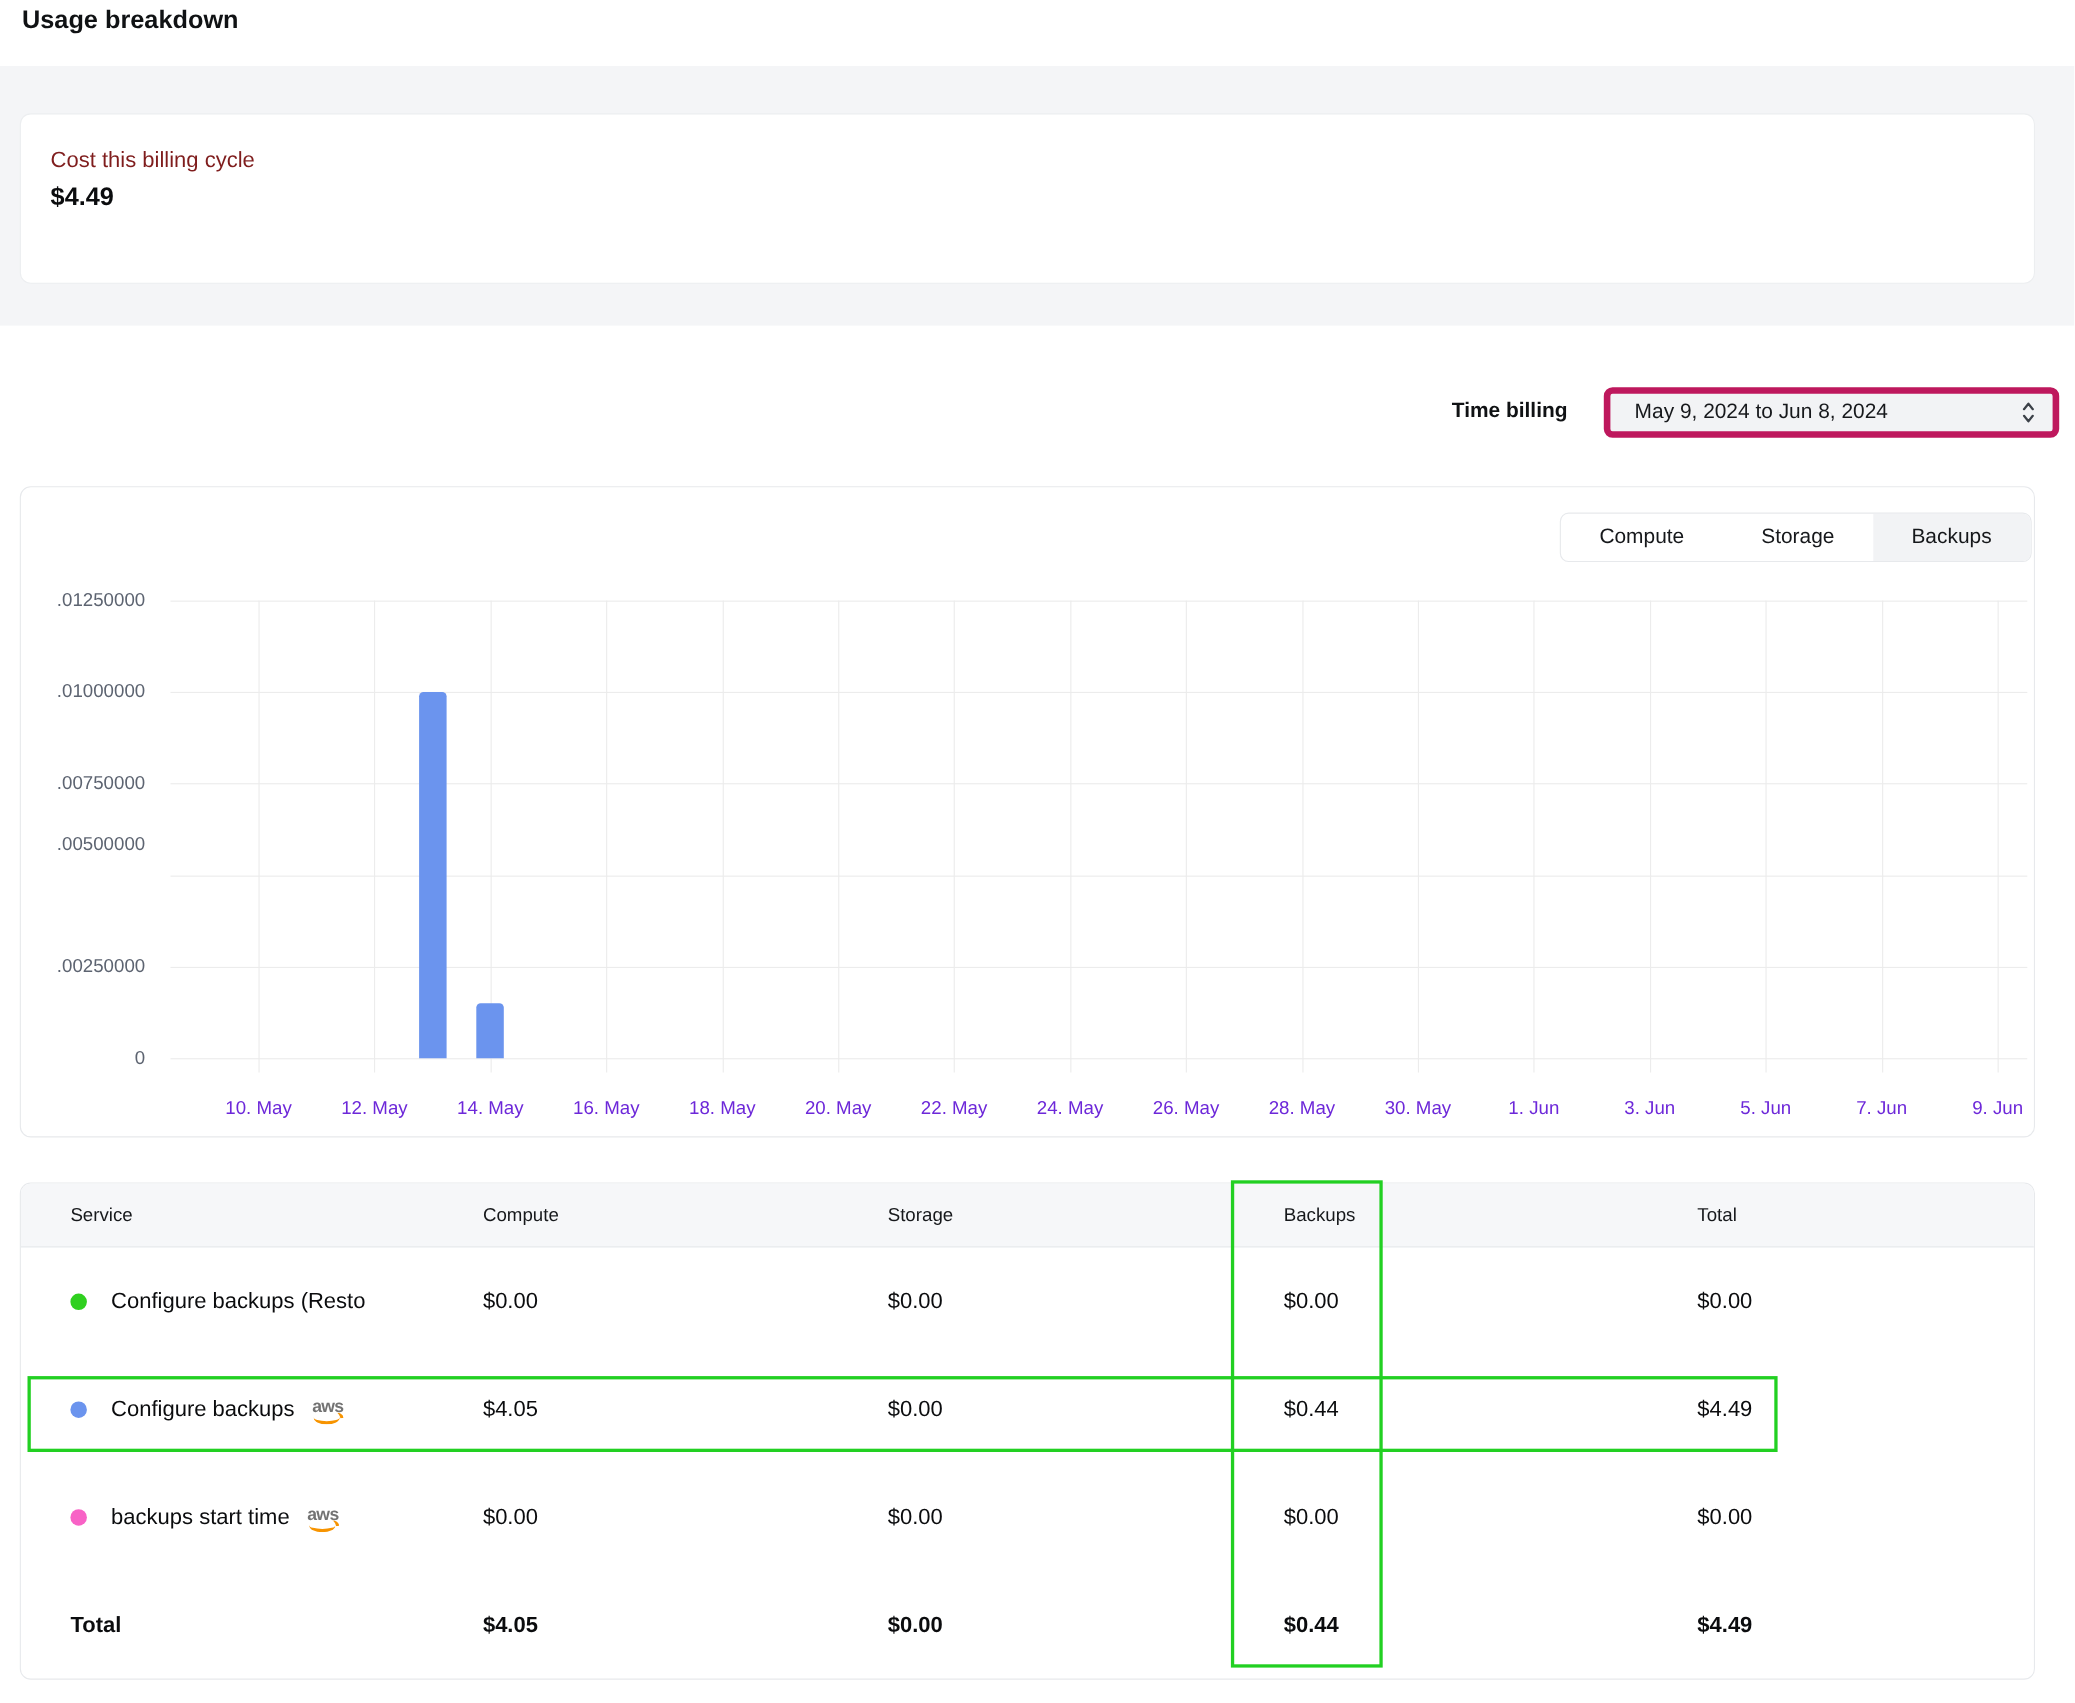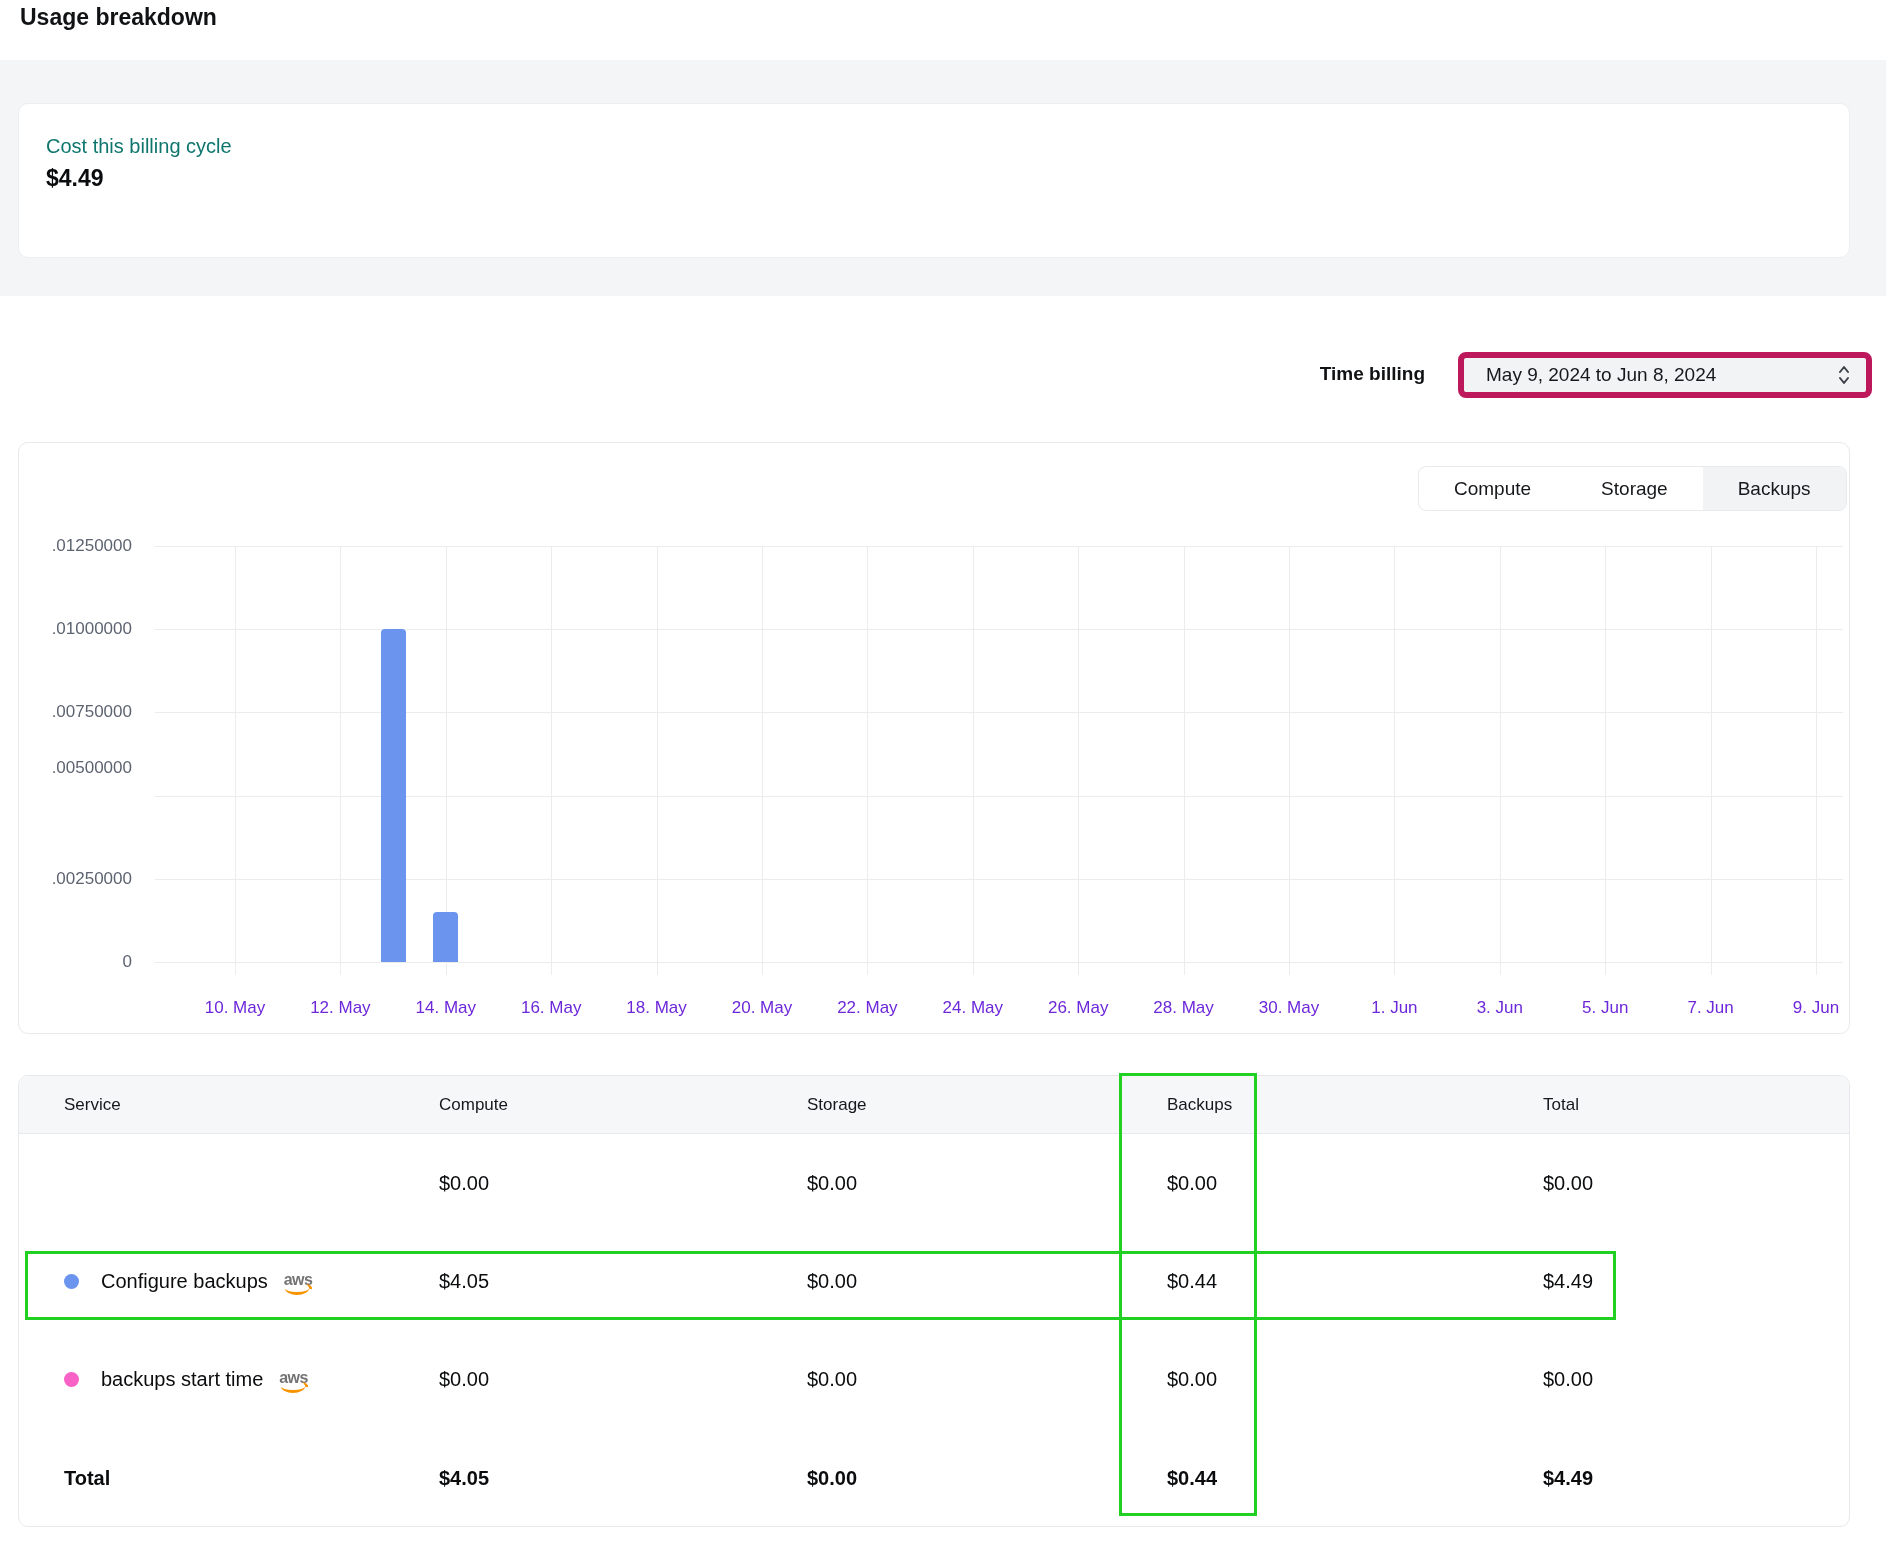--- a/index.html
+++ b/index.html
@@ -6,21 +6,21 @@
   html,body { background:#fff; }
   body { font-family: "Liberation Sans", sans-serif; color:#0b0c0e; }
   #screen { position:relative; width:1886px; height:1548px; overflow:hidden; background:#fff; }
 
   
   .page-title { position:absolute; left:20px; top:4px; font-size:23px; font-weight:700; color:#101214; }
 
   
   .gray-band { position:absolute; left:0; top:60px; width:1886px; height:236px; background:#f4f5f7; }
   .billing-card { position:absolute; left:18px; top:43px; width:1832px; height:155px; background:#fff; border-radius:10px; border:1px solid #eceef0; }
-  .billing-label { position:absolute; left:27px; top:31px; font-size:20px; color:#0f766e; }
+  .billing-label { position:absolute; left:27px; top:31px; font-size:20px; color:#7f1d1d; }
   .billing-value { position:absolute; left:27px; top:61px; font-size:23px; font-weight:700; color:#0b0c0e; }
 
   
   .tp-label { position:absolute; left:1185px; top:363px; width:240px; text-align:right; font-size:19px; font-weight:700; color:#101214; }
   .tp-select { position:absolute; left:1458px; top:352px; width:414px; height:46px; background:#f2f3f5; border:6px solid #be185d; border-radius:8px; display:flex; align-items:center; justify-content:space-between; padding:0 14px 0 22px; cursor:pointer; }
   .tp-select .tp-value { font-size:19px; color:#16181b; }
 
   
   .chart-card { position:absolute; left:18px; top:442px; width:1832px; height:592px; border:1px solid #e7e9ec; border-radius:10px; background:#fff; }
   .tab-group { position:absolute; left:1399px; top:23px; display:flex; border:1px solid #e7e9ec; border-radius:8px; overflow:hidden; background:#fff; }
@@ -140,20 +140,24 @@
   <div class="table-card">
     <div class="t-row t-header">
       <div class="cell col1">Service</div>
       <div class="cell col2">Compute</div>
       <div class="cell col3">Storage</div>
       <div class="cell col4">Backups</div>
       <div class="cell col5">Total</div>
     </div>
 
     <div class="t-row t-data">
+      <div class="cell col1">
+        <span class="dot" style="background: rgb(47, 208, 31);"></span>
+        <span class="svc-text">Configure backups (Resto</span>
+      </div>
       <div class="cell col2">$0.00</div>
       <div class="cell col3">$0.00</div>
       <div class="cell col4">$0.00</div>
       <div class="cell col5">$0.00</div>
     </div>
 
     <div class="t-row t-data">
       <div class="cell col1">
         <span class="dot" style="background: rgb(107, 148, 238);"></span>
         <span class="svc-text">Configure backups</span>

